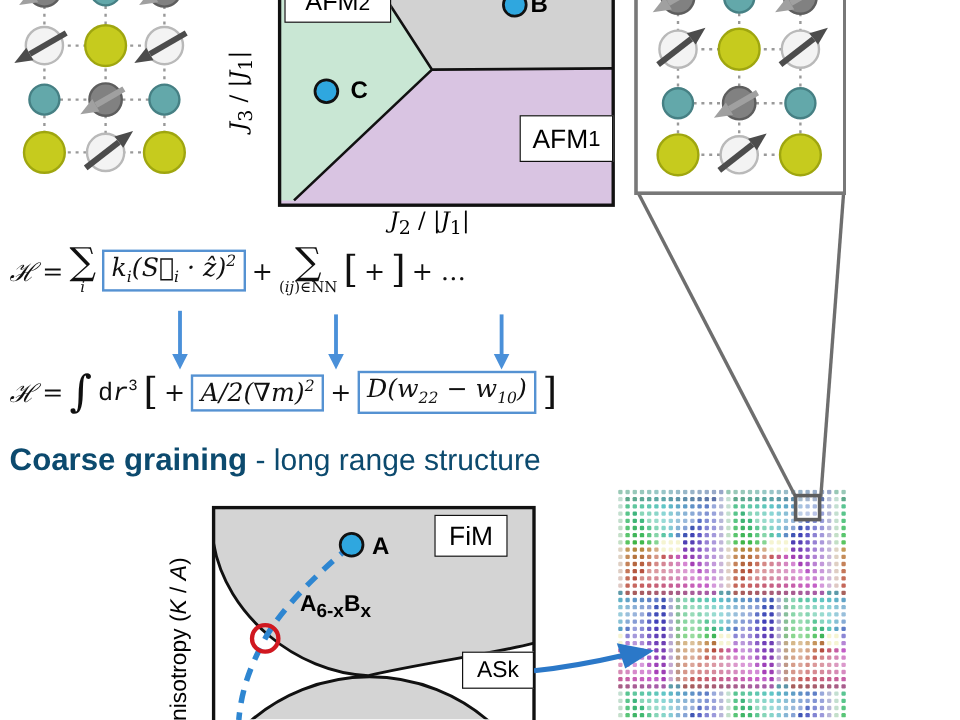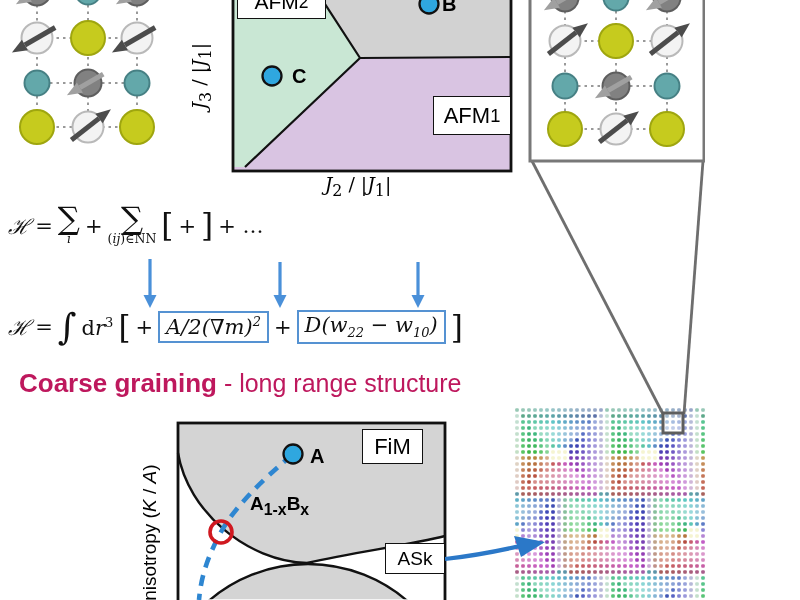--- a/index.html
+++ b/index.html
@@ -19,22 +19,22 @@
             white-space:nowrap;}
   .equation sub{font-size:13px;}
   .equation sup{font-size:13px;}
   .termbox{border:2.4px solid #5592d2;padding:1px 6px 2px 6px;display:inline-block;}
   .mop{font-style:normal;}
   .sumwrap{display:inline-flex;flex-direction:column;align-items:center;font-style:normal;}
   .sumglyph{font-size:31px;line-height:0.85;}
   .sumsub{font-size:12.5px;font-style:normal;margin-top:0px;}
   .bigbracket{font-size:31px;font-style:normal;font-weight:200;line-height:1;}
   .integral{font-size:36px;font-style:normal;line-height:1;}
-  .measure{font-style:normal;}
-  .heading{position:absolute;left:19px;top:368px;font-size:25px;color:#be185d;}
+  .measure{font-style:normal;font-family:Liberation Mono, monospace;}
+  .heading{position:absolute;left:8px;top:368px;font-size:25px;color:#0c4a6e;}
   .heading b{font-size:26px;}
 </style>
 </head>
 <body>
 
 <div class="page">
 
   <svg class="scene" width="800" height="600" viewBox="0 0 800 600">
     <defs>
       <clipPath id="clipBottom">
@@ -1193,20 +1193,21 @@
   <div class="lbl axis serifit rot" style="left:117px;top:64px;width:170px;"><i>J</i><sub>3</sub> / |<i>J</i><sub>1</sub>|</div>
   <div class="lbl axis serifit" style="left:316px;top:175px;width:84px;"><i>J</i><sub>2</sub> / |<i>J</i><sub>1</sub>|</div>
 
   <div class="equation" style="left:8px;top:205px;">
     <span>ℋ</span>
     <span class="mop">=</span>
     <span class="sumwrap">
       <span class="sumglyph">∑</span>
       <span class="sumsub"><i>i</i></span>
     </span>
+    <span class="termbox">k<sub>i</sub>(S⃗<sub>i</sub> · ẑ)<sup>2</sup></span>
     <span class="mop">+</span>
     <span class="sumwrap">
       <span class="sumglyph">∑</span>
       <span class="sumsub">(<i>ij</i>)∈NN</span>
     </span>
     <span class="bigbracket">[</span>
     <span class="mop">+</span>
     <span class="bigbracket">]</span>
     <span class="mop">+ …</span>
   </div>
@@ -1222,16 +1223,16 @@
     <span class="mop">+</span>
     <span class="termbox">D(w<sub>22</sub> − w<sub>10</sub>)</span>
     <span class="bigbracket">]</span>
   </div>
 
   <div class="heading"><b>Coarse graining</b><span> - long range structure</span></div>
 
   <div class="boxlabel" style="left:362px;top:429px;width:59px;height:33px;font-size:22px;">FiM</div>
   <div class="boxlabel" style="left:385px;top:543px;width:58px;height:29px;font-size:19px;">ASk</div>
   <div class="ptlabel" style="left:310px;top:445px;">A</div>
-  <div class="ptlabel" style="left:250px;top:493px;font-size:19px;">A<sub>1-x</sub>B<sub>x</sub></div>
+  <div class="ptlabel" style="left:250px;top:493px;font-size:19px;">A<sub>6-x</sub>B<sub>x</sub></div>
   <div class="lbl axis rot" style="left:40px;top:529px;width:220px;font-size:19px;">Anisotropy (<i>K</i> / <i>A</i>)</div>
 
 </div>
 
 </body></html>

